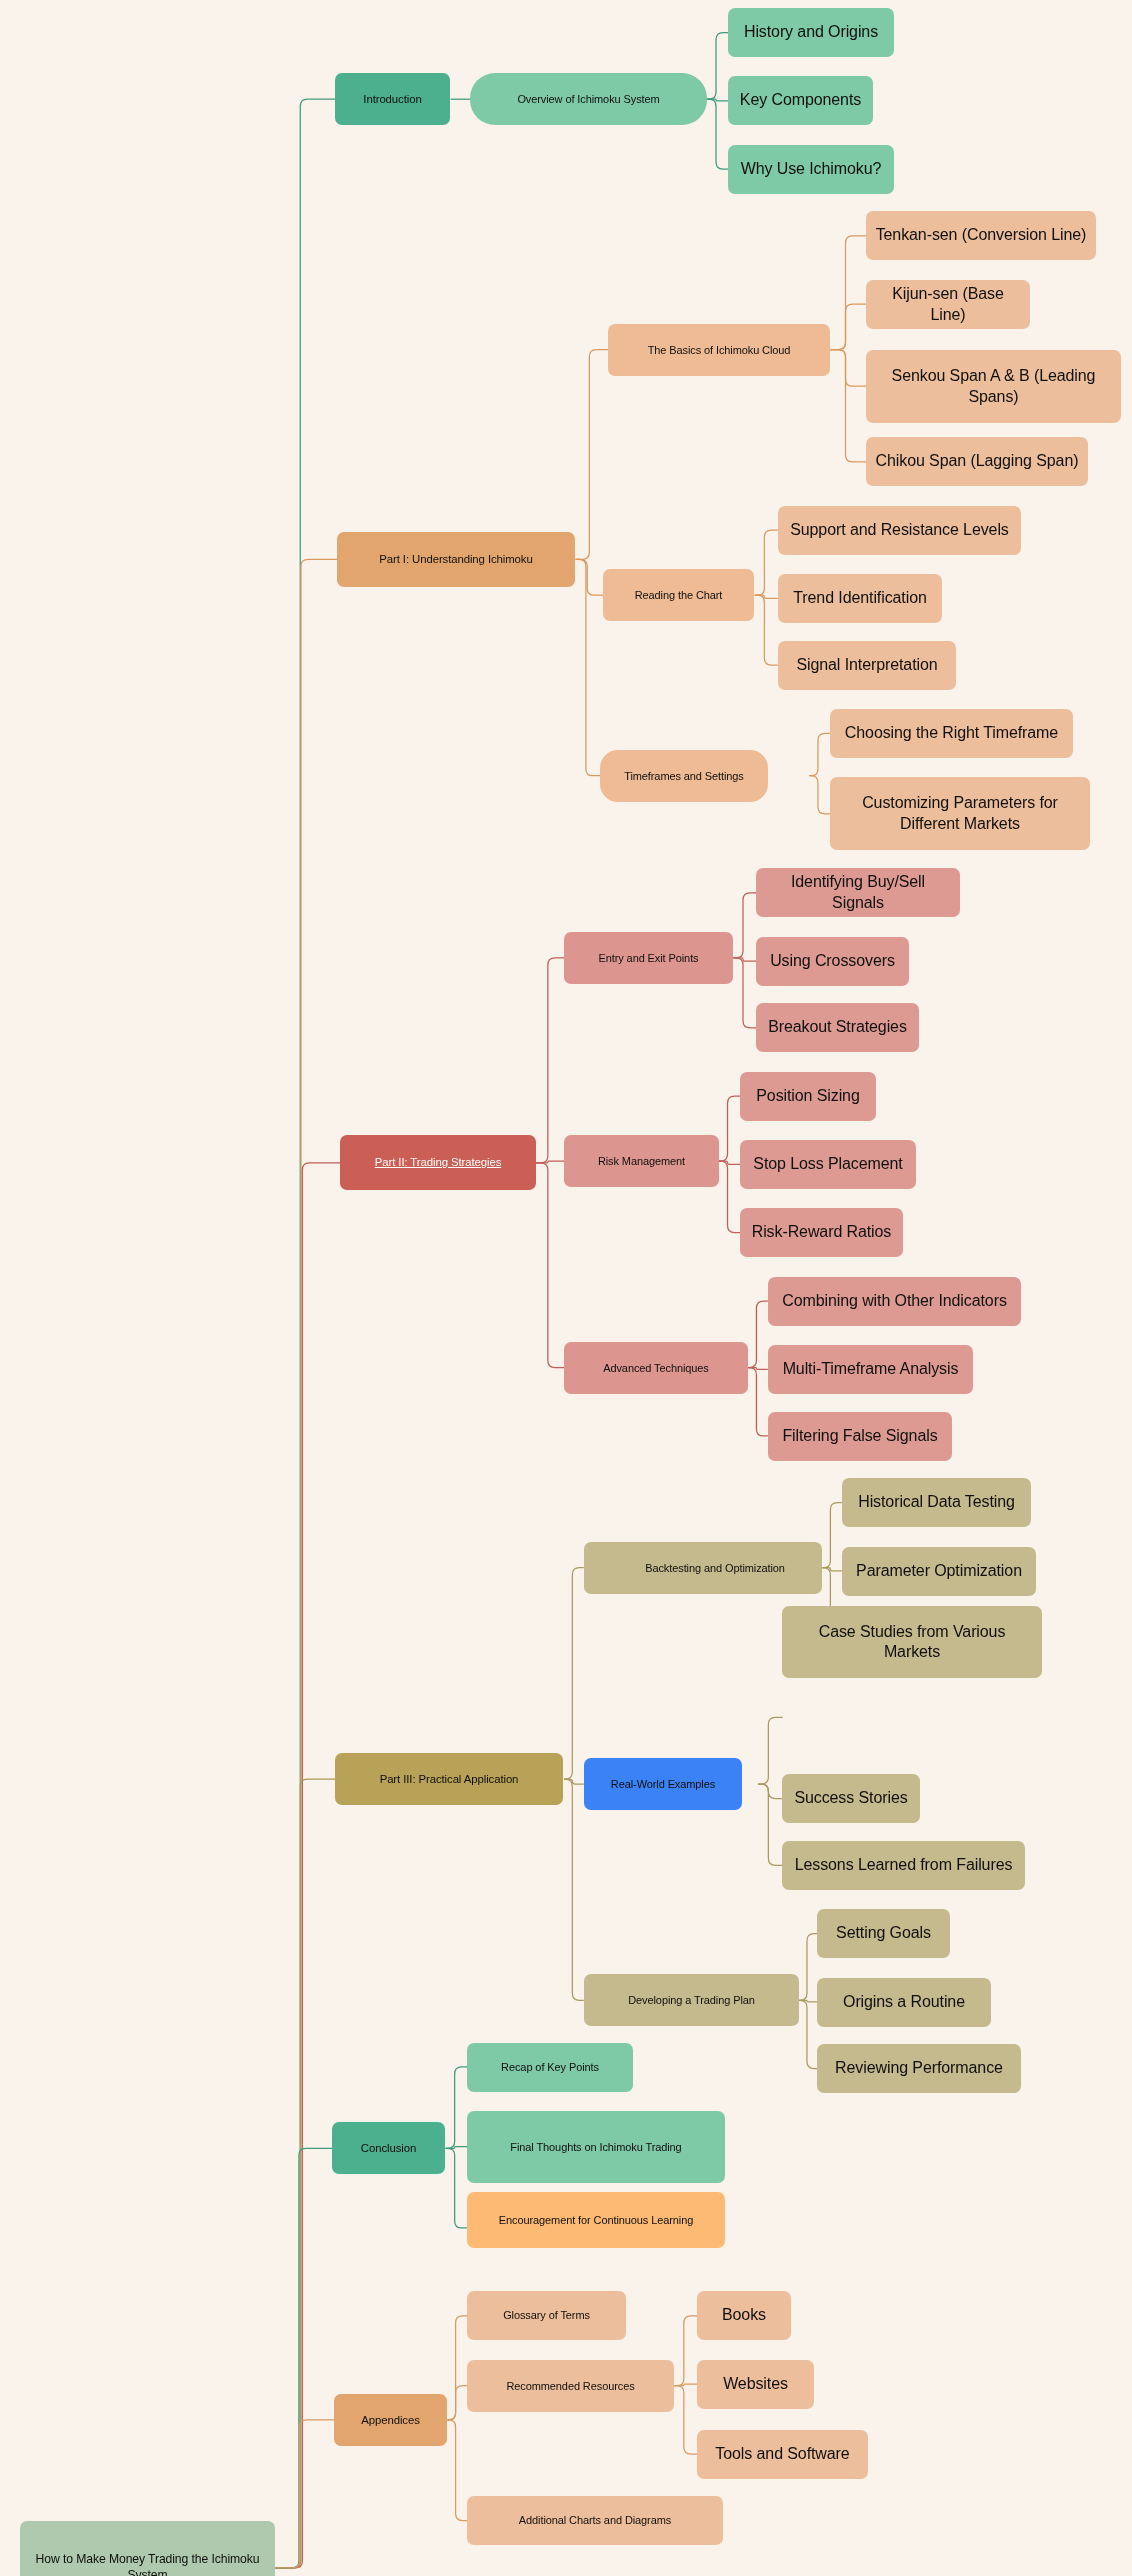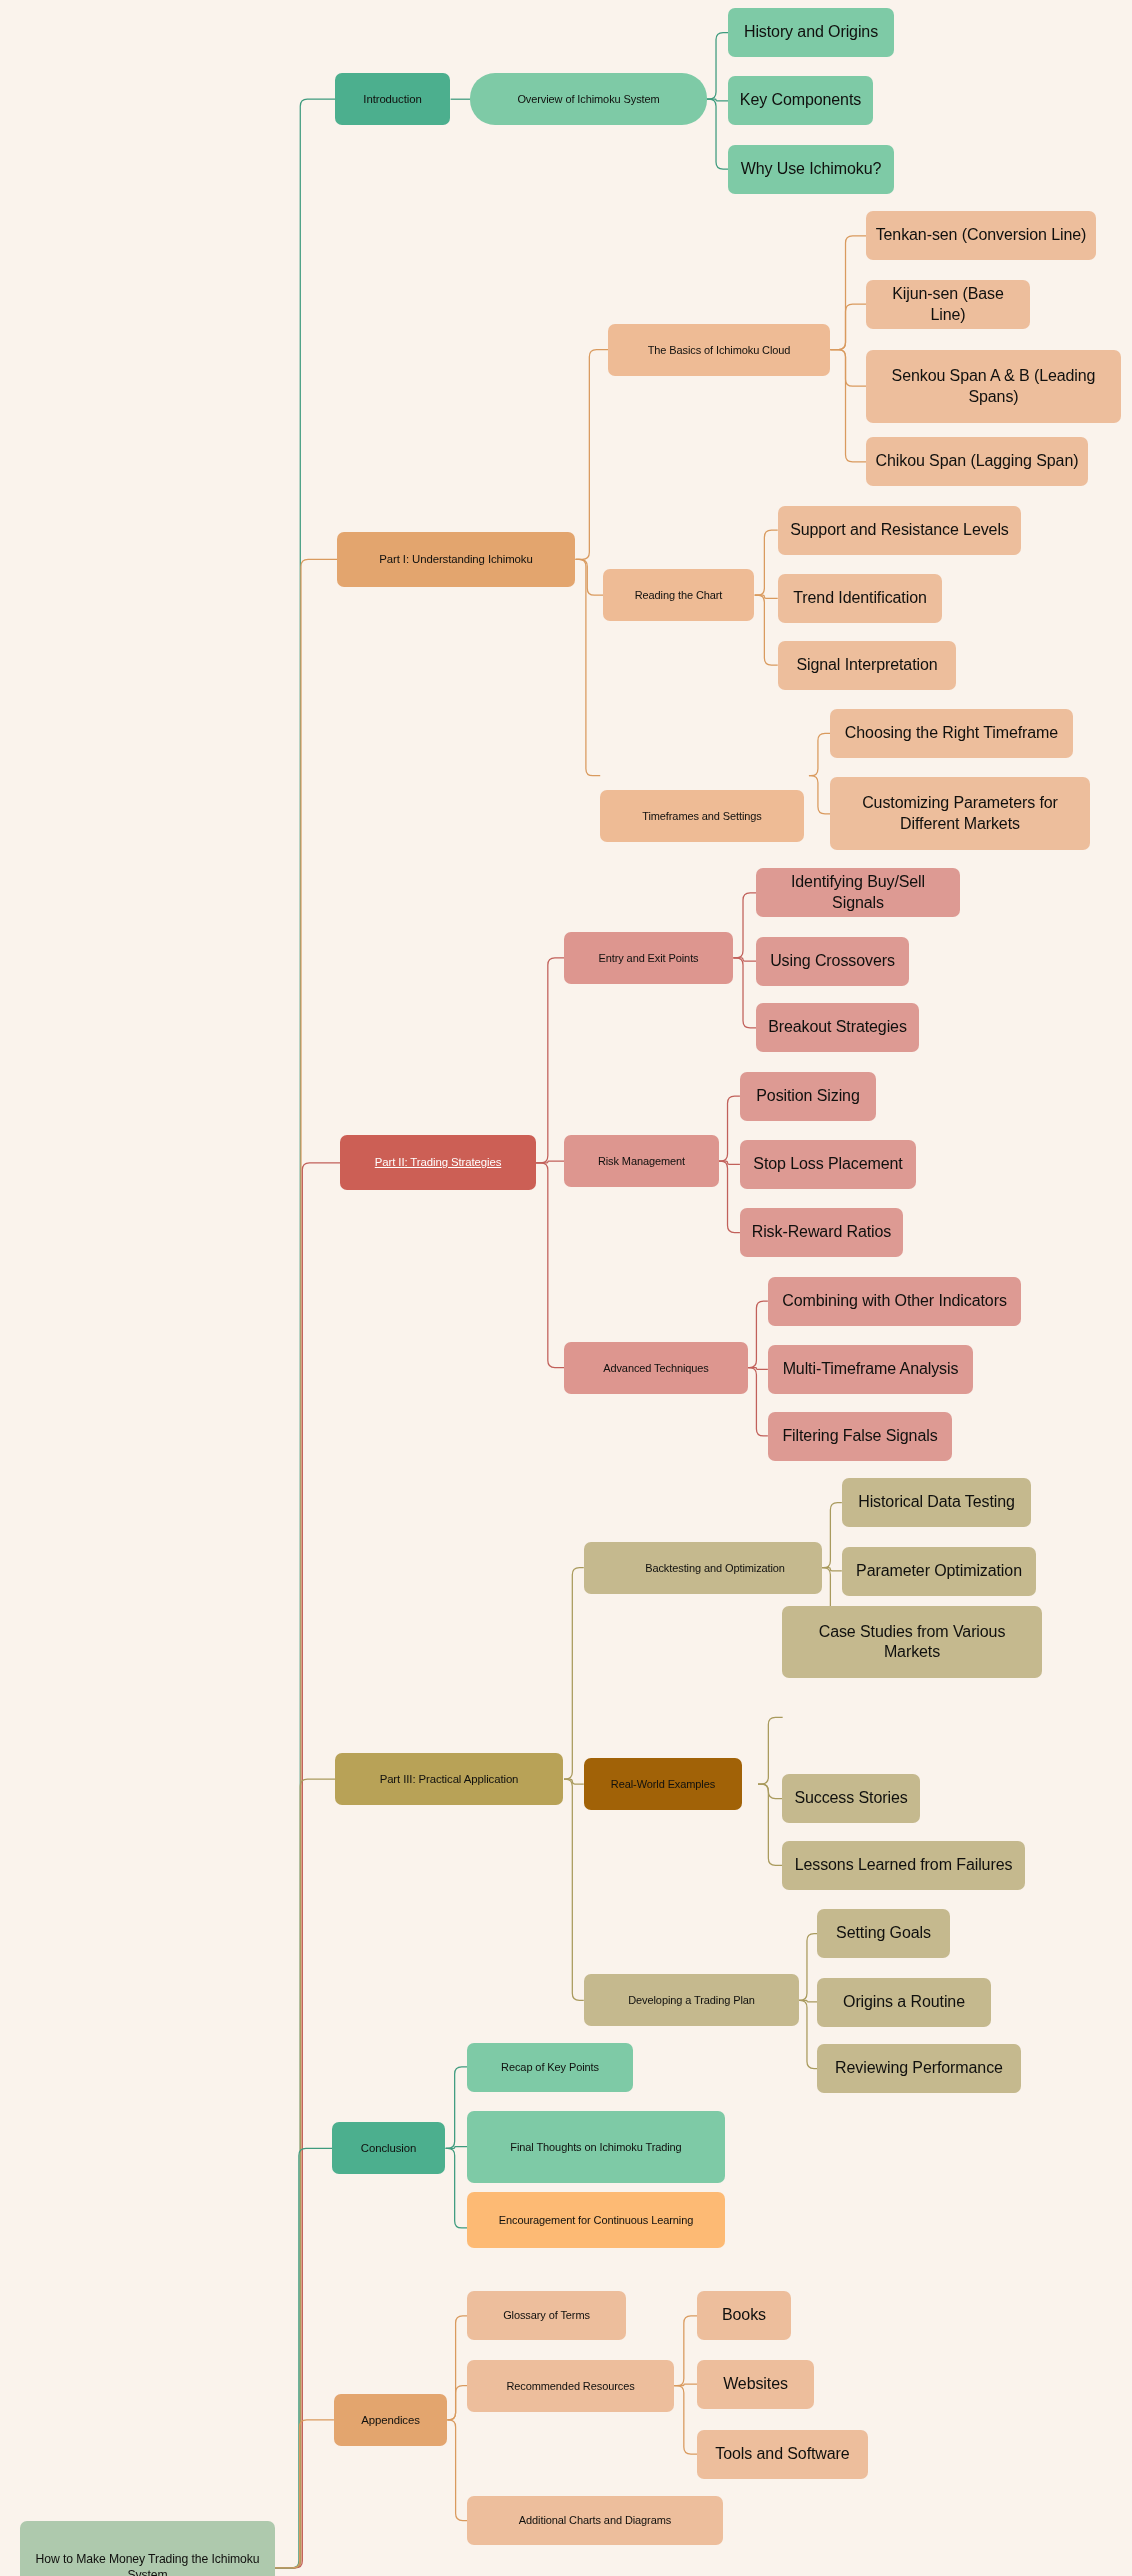--- a/index.html
+++ b/index.html
@@ -100,42 +100,42 @@
       <div class="node lvl1" style="left: 337px; top: 532px; width: 238px; height: 55px; background: rgb(227, 165, 110);">Part I: Understanding Ichimoku</div>
       <div class="node lvl2" style="left: 608px; top: 324px; width: 222px; height: 52px; background: rgb(238, 187, 149);">The Basics of Ichimoku Cloud</div>
       <div class="node lvl3" style="left: 866px; top: 211px; width: 230px; height: 49px; background: rgb(237, 190, 156);">Tenkan-sen (Conversion Line)</div>
       <div class="node lvl3" style="left: 866px; top: 280px; width: 164px; height: 49px; background: rgb(237, 190, 156);">Kijun-sen (Base Line)</div>
       <div class="node lvl3" style="left: 866px; top: 350px; width: 255px; height: 73px; background: rgb(237, 190, 156);">Senkou Span A &amp; B (Leading Spans)</div>
       <div class="node lvl3" style="left: 866px; top: 437px; width: 222px; height: 49px; background: rgb(237, 190, 156);">Chikou Span (Lagging Span)</div>
       <div class="node lvl2" style="left: 603px; top: 569px; width: 151px; height: 52px; background: rgb(238, 187, 149);">Reading the Chart</div>
       <div class="node lvl3" style="left: 778px; top: 506px; width: 243px; height: 49px; background: rgb(237, 190, 156);">Support and Resistance Levels</div>
       <div class="node lvl3" style="left: 778px; top: 574px; width: 164px; height: 49px; background: rgb(237, 190, 156);">Trend Identification</div>
       <div class="node lvl3" style="left: 778px; top: 641px; width: 178px; height: 49px; background: rgb(237, 190, 156);">Signal Interpretation</div>
-      <div class="node lvl2" style="left: 600px; top: 790px; width: 204px; height: 52px; background: rgb(238, 187, 149);">Timeframes and Settings</div>
+      <div class="node lvl2" style="left: 600px; top: 750px; width: 168px; height: 52px; background: rgb(238, 187, 149); border-radius: 18px;">Timeframes and Settings</div>
       <div class="node lvl3" style="left: 830px; top: 709px; width: 243px; height: 49px; background: rgb(237, 190, 156);">Choosing the Right Timeframe</div>
       <div class="node lvl3" style="left: 830px; top: 777px; width: 260px; height: 73px; background: rgb(237, 190, 156);">Customizing Parameters for Different Markets</div>
       <div class="node lvl1 white-text" style="left: 340px; top: 1135px; width: 196px; height: 55px; background: rgb(204, 95, 85); text-decoration: underline;">Part II: Trading Strategies</div>
       <div class="node lvl2" style="left: 564px; top: 932px; width: 169px; height: 52px; background: rgb(221, 150, 143);">Entry and Exit Points</div>
       <div class="node lvl3" style="left: 756px; top: 868px; width: 204px; height: 49px; background: rgb(221, 154, 147);">Identifying Buy/Sell Signals</div>
       <div class="node lvl3" style="left: 756px; top: 937px; width: 153px; height: 49px; background: rgb(221, 154, 147);">Using Crossovers</div>
       <div class="node lvl3" style="left: 756px; top: 1003px; width: 163px; height: 49px; background: rgb(221, 154, 147);">Breakout Strategies</div>
       <div class="node lvl2" style="left: 564px; top: 1135px; width: 155px; height: 52px; background: rgb(221, 150, 143);">Risk Management</div>
       <div class="node lvl3" style="left: 740px; top: 1072px; width: 136px; height: 49px; background: rgb(221, 154, 147);">Position Sizing</div>
       <div class="node lvl3" style="left: 740px; top: 1140px; width: 176px; height: 49px; background: rgb(221, 154, 147);">Stop Loss Placement</div>
       <div class="node lvl3" style="left: 740px; top: 1208px; width: 163px; height: 49px; background: rgb(221, 154, 147);">Risk-Reward Ratios</div>
       <div class="node lvl2" style="left: 564px; top: 1342px; width: 184px; height: 52px; background: rgb(221, 150, 143);">Advanced Techniques</div>
       <div class="node lvl3" style="left: 768px; top: 1277px; width: 253px; height: 49px; background: rgb(221, 154, 147);">Combining with Other Indicators</div>
       <div class="node lvl3" style="left: 768px; top: 1345px; width: 205px; height: 49px; background: rgb(221, 154, 147);">Multi-Timeframe Analysis</div>
       <div class="node lvl3" style="left: 768px; top: 1412px; width: 184px; height: 49px; background: rgb(221, 154, 147);">Filtering False Signals</div>
       <div class="node lvl1" style="left: 335px; top: 1753px; width: 228px; height: 52px; background: rgb(184, 162, 87);">Part III: Practical Application</div>
       <div class="node lvl2" style="left: 584px; top: 1542px; width: 238px; height: 52px; background: rgb(197, 185, 142); padding-left: 32px;">Backtesting and Optimization</div>
       <div class="node lvl3" style="left: 842px; top: 1478px; width: 189px; height: 49px; background: rgb(197, 185, 142);">Historical Data Testing</div>
       <div class="node lvl3" style="left: 842px; top: 1547px; width: 194px; height: 49px; background: rgb(197, 185, 142);">Parameter Optimization</div>
       <div class="node lvl3" style="left: 842px; top: 1615px; width: 164px; height: 49px; background: rgb(197, 185, 142);">Avoiding Overfitting</div>
-      <div class="node lvl2" style="left: 584px; top: 1758px; width: 158px; height: 52px; background: #a16207;">Real-World Examples</div>
+      <div class="node lvl2" style="left: 584px; top: 1758px; width: 158px; height: 52px; background: #3b82f6;">Real-World Examples</div>
       <div class="node lvl3" style="left: 782px; top: 1606px; width: 260px; height: 72px; background: rgb(197, 185, 142);">Case Studies from Various Markets</div>
       <div class="node lvl3" style="left: 782px; top: 1774px; width: 138px; height: 49px; background: rgb(197, 185, 142);">Success Stories</div>
       <div class="node lvl3" style="left: 782px; top: 1841px; width: 243px; height: 49px; background: rgb(197, 185, 142);">Lessons Learned from Failures</div>
       <div class="node lvl2" style="left: 584px; top: 1974px; width: 215px; height: 52px; background: rgb(197, 185, 142);">Developing a Trading Plan</div>
       <div class="node lvl3" style="left: 817px; top: 1909px; width: 133px; height: 49px; background: rgb(197, 185, 142);">Setting Goals</div>
       <div class="node lvl3" style="left: 817px; top: 1978px; width: 174px; height: 49px; background: rgb(197, 185, 142);">Origins a Routine</div>
       <div class="node lvl3" style="left: 817px; top: 2044px; width: 204px; height: 49px; background: rgb(197, 185, 142);">Reviewing Performance</div>
       <div class="node lvl1" style="left: 332px; top: 2122px; width: 113px; height: 52px; background: rgb(76, 175, 142);">Conclusion</div>
       <div class="node lvl2" style="left: 467px; top: 2043px; width: 166px; height: 49px; background: rgb(126, 202, 166);">Recap of Key Points</div>
       <div class="node lvl2" style="left: 467px; top: 2111px; width: 258px; height: 72px; background: rgb(126, 202, 166);">Final Thoughts on Ichimoku Trading</div>

